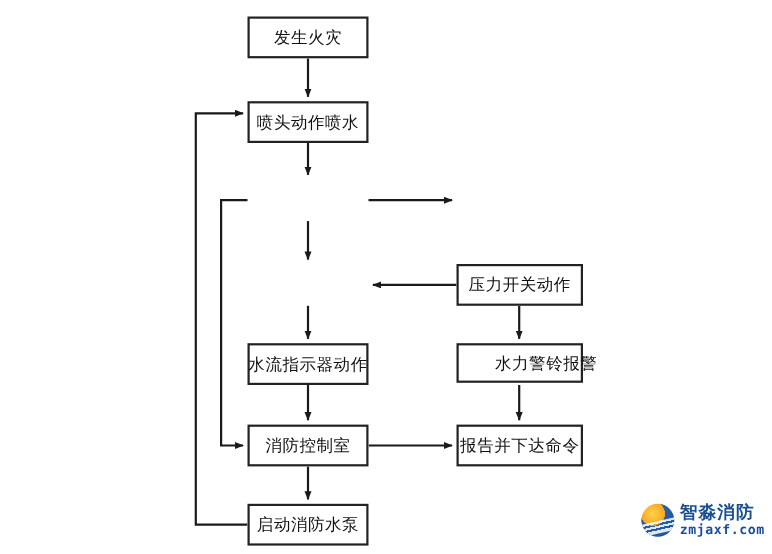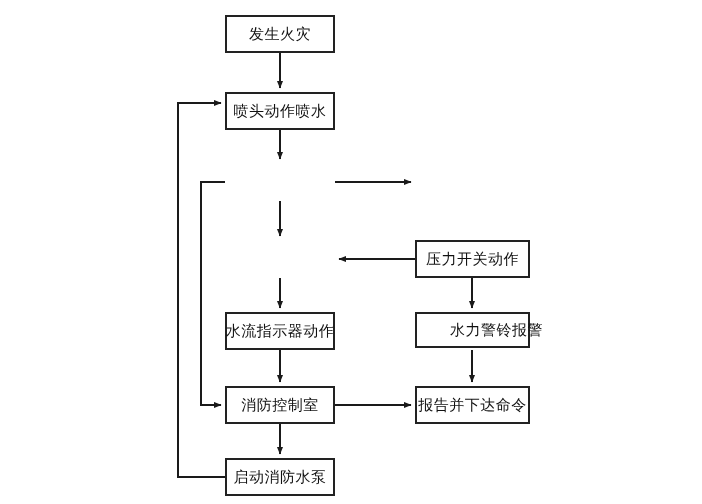--- a/index.html
+++ b/index.html
@@ -166,14 +166,21 @@
   </div>
 
   <div class="node" style="left:415px; top:386px; width:115px; height:38px;">
     <span class="txt">报告并下达命令</span>
   </div>
 
   <div class="node" style="left:225px; top:458px; width:110px; height:38px;">
     <span class="txt">启动消防水泵</span>
   </div>
 
+  <div class="watermark">
+    <div class="wm-logo"></div>
+    <div class="wm-text">
+      <span class="wm-title">智淼消防</span>
+      <span class="wm-url">zmjaxf.com</span>
+    </div>
+  </div>
 
 </div>
 
 </body></html>

